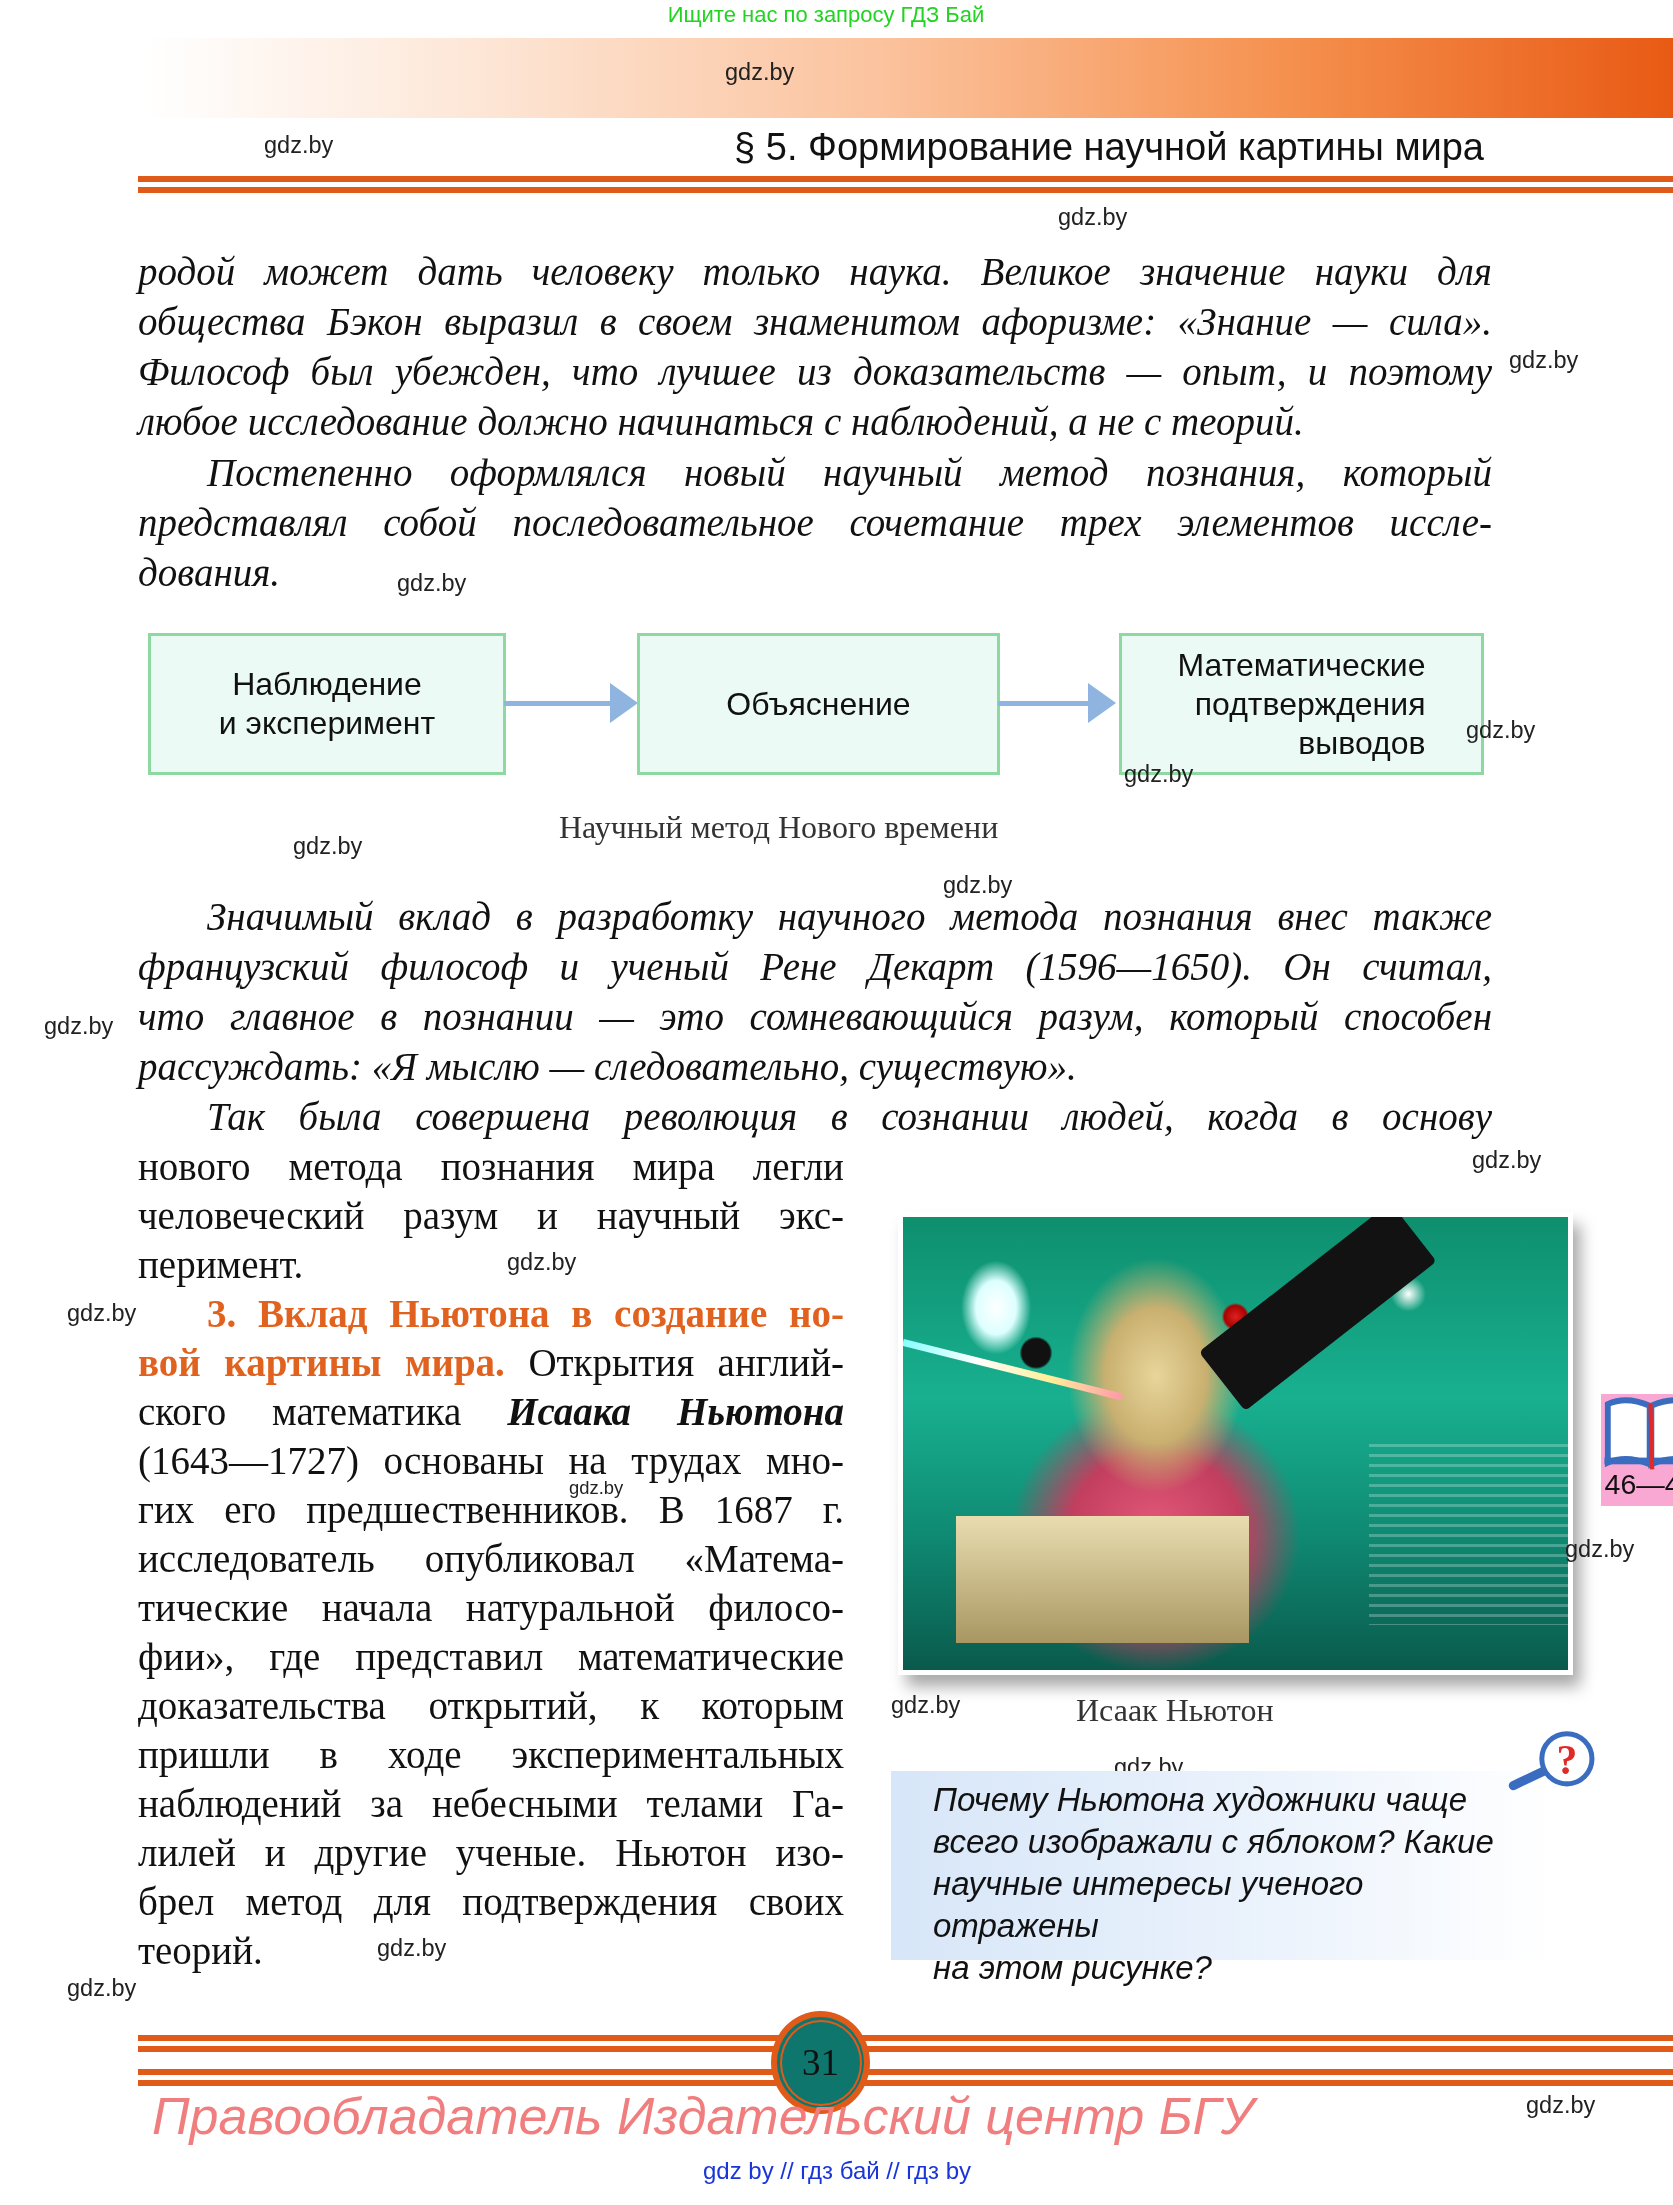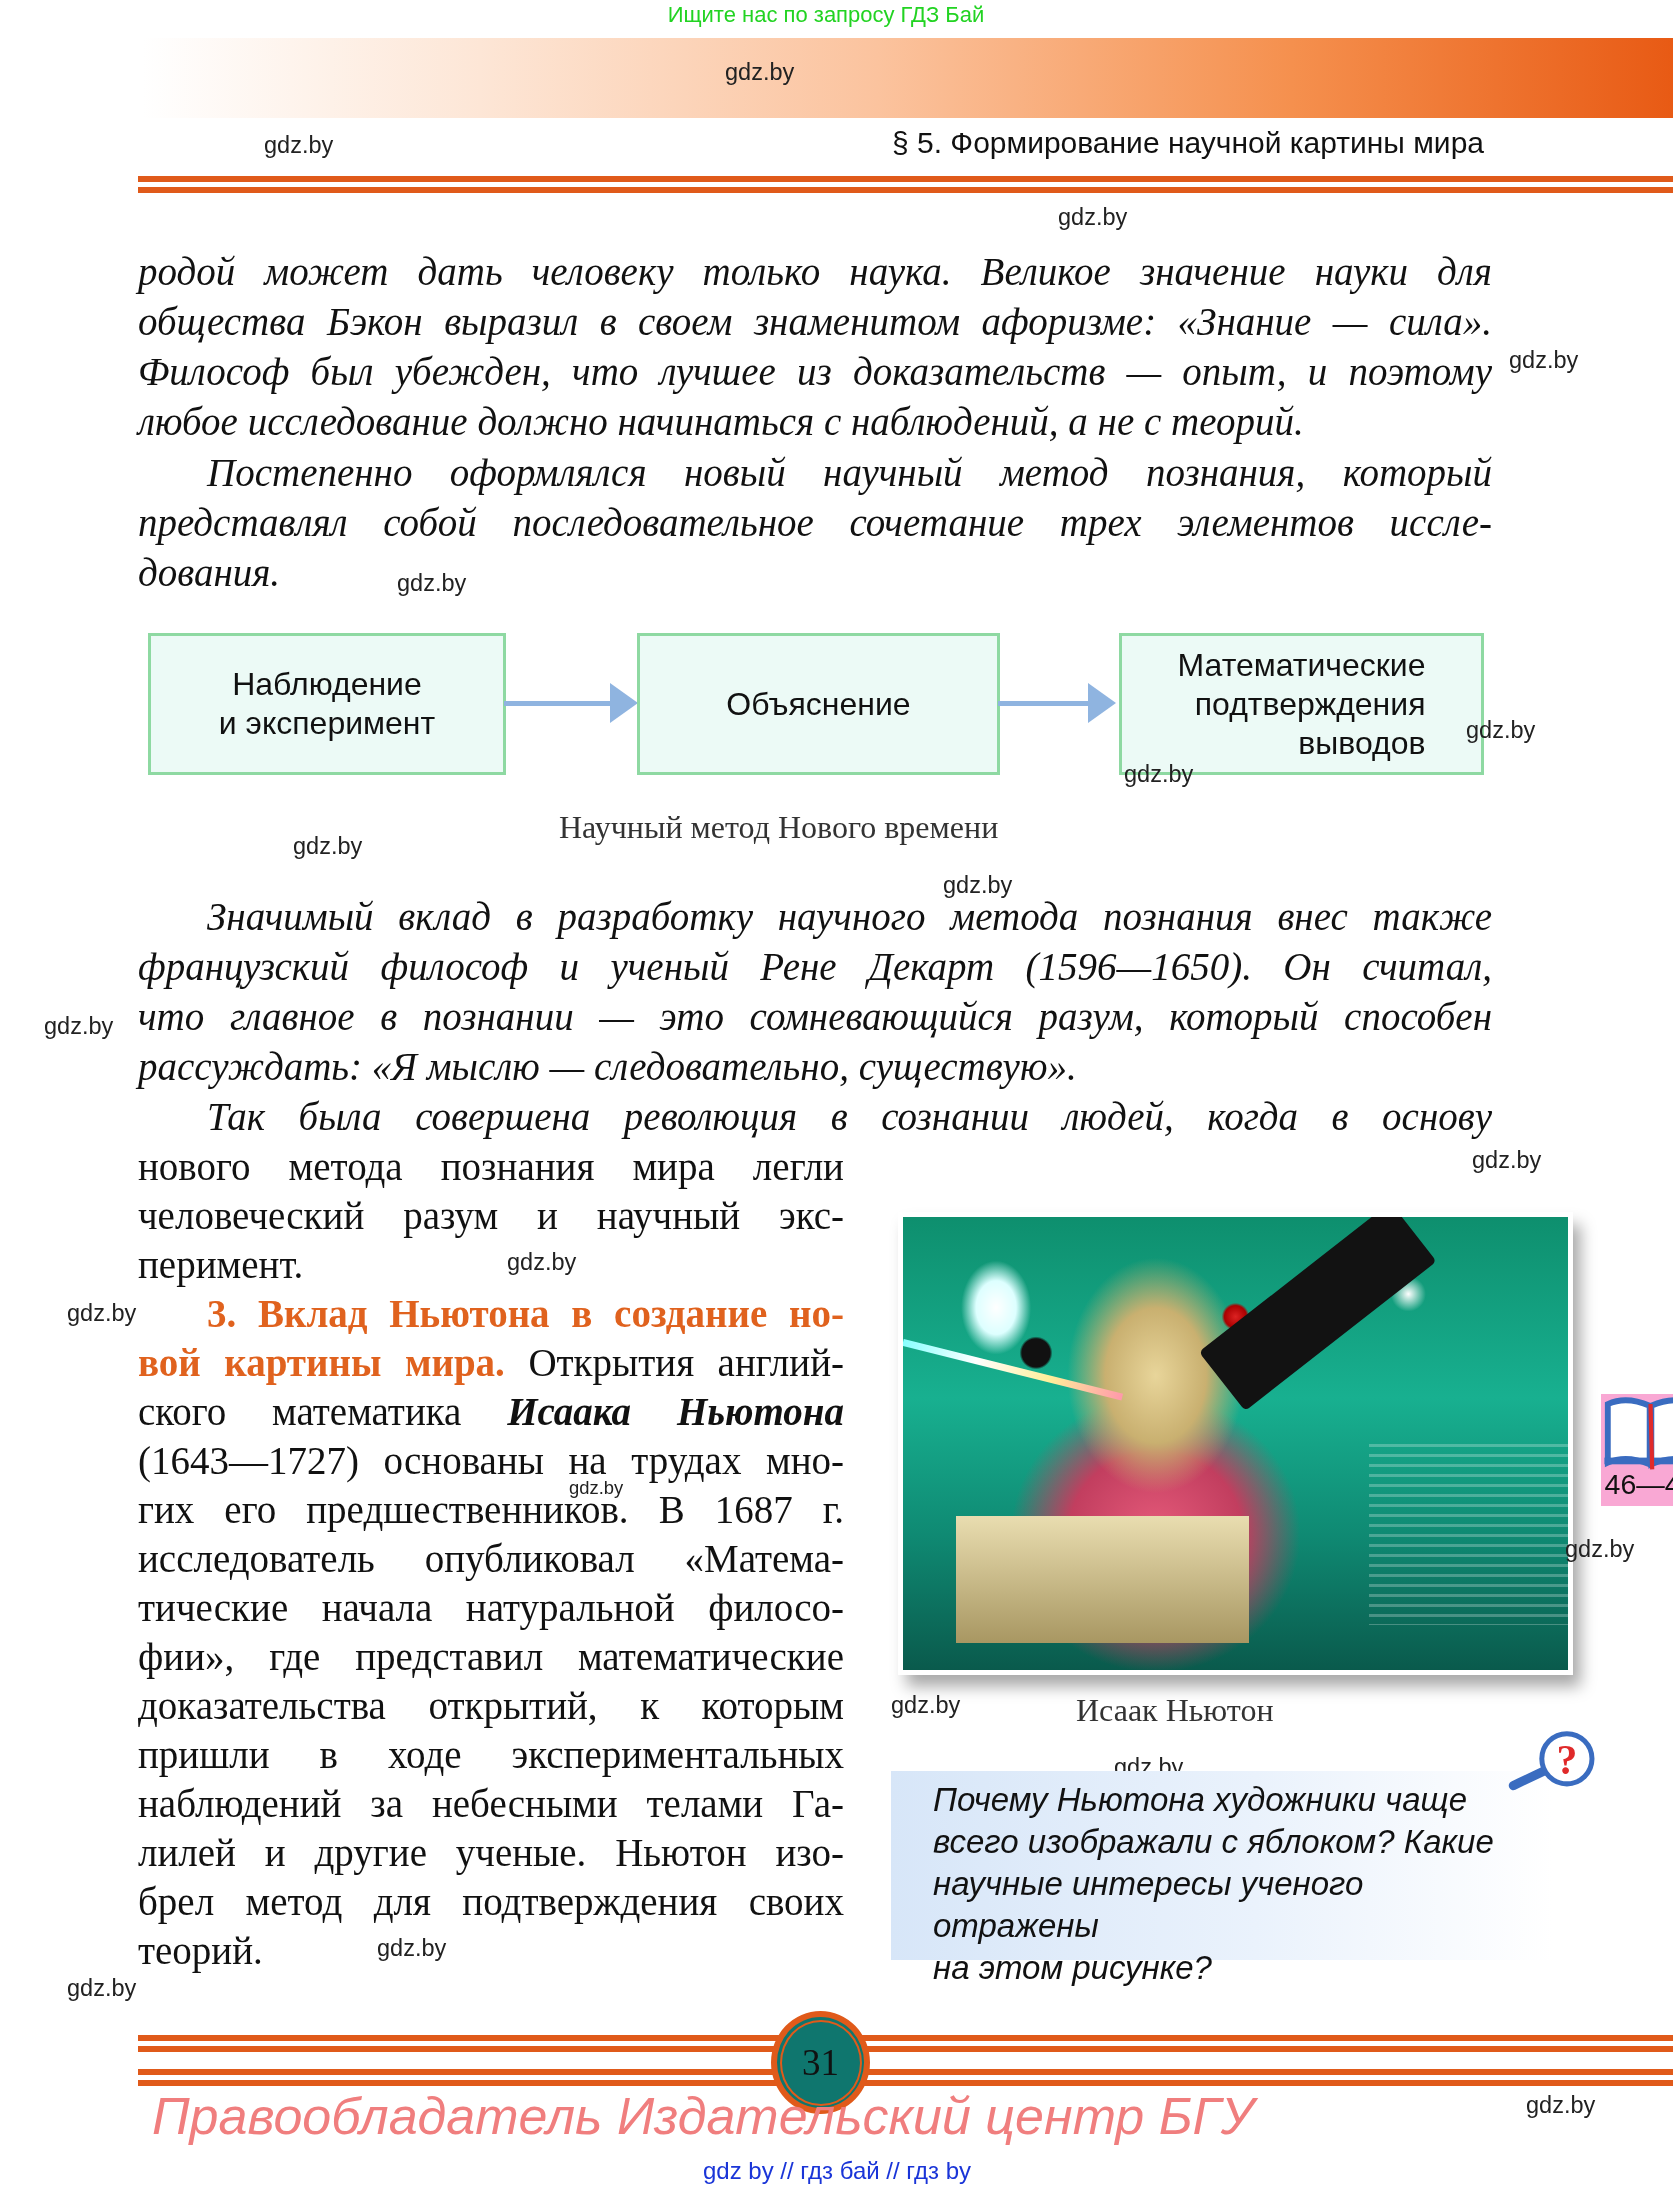--- a/index.html
+++ b/index.html
@@ -1,21 +1,21 @@
 <!DOCTYPE html>
 <html style="font-size:13.4px"><head>
 <meta charset="utf-8">
 <style>
   html, body { margin:0; padding:0; }
   body { width:1674px; height:2205px; position:relative; background:#ffffff; overflow:hidden; font-family:"Liberation Serif", serif; color:#111; }
   .abs { position:absolute; }
   .wm { position:absolute; font-family:"Liberation Sans", sans-serif; font-size:23.5px; color:#222; white-space:nowrap; }
   .top-ad { left:0; width:1652px; top:1.7px; text-align:center; font-family:"Liberation Sans", sans-serif; font-size:22px; color:#22d322; }
   .band { left:143px; top:38px; width:1531px; height:80px; background:linear-gradient(to right, #ffffff 0%, #fde6d6 22%, #fbc39e 48%, #f5904e 75%, #e85a14 100%); }
-  .section-title { right:190px; top:126px; font-family:"Liberation Sans", sans-serif; font-size:30px; color:#111; white-space:nowrap; }
+  .section-title { right:190px; top:126px; font-family:"Liberation Sans", sans-serif; font-size:38px; color:#111; white-space:nowrap; }
   .rule { position:absolute; left:138px; right:0; height:5.9px; background:#e05a1a; }
   .para { position:absolute; left:138px; width:1354px; font-size:39px; line-height:50px; text-align:justify; text-align-last:left; }
   .para .line { display:block; white-space:nowrap; text-align-last:justify;font-style:italic; }
   .para .line.last { text-align-last:left; }
   .indent { padding-left:69px; }
   .box { position:absolute; top:633px; height:136px; border:3.4px solid #8ed9a2; background:#ecfaf6; display:flex; align-items:center; justify-content:center; text-align:center; font-family:"Liberation Sans", sans-serif; font-size:32px; line-height:39px; color:#111; }
   .arrow-line { position:absolute; top:701px; height:5px; background:#8fb4e0; }
   .arrow-head { position:absolute; top:683px; width:0; height:0; border-top:20px solid transparent; border-bottom:20px solid transparent; border-left:28.5px solid #8fb4e0; }
   .caption { position:absolute; font-size:32px; color:#333; white-space:nowrap; }
   .col { position:absolute; left:138px; width:706px; font-size:39px; line-height:49px; }

